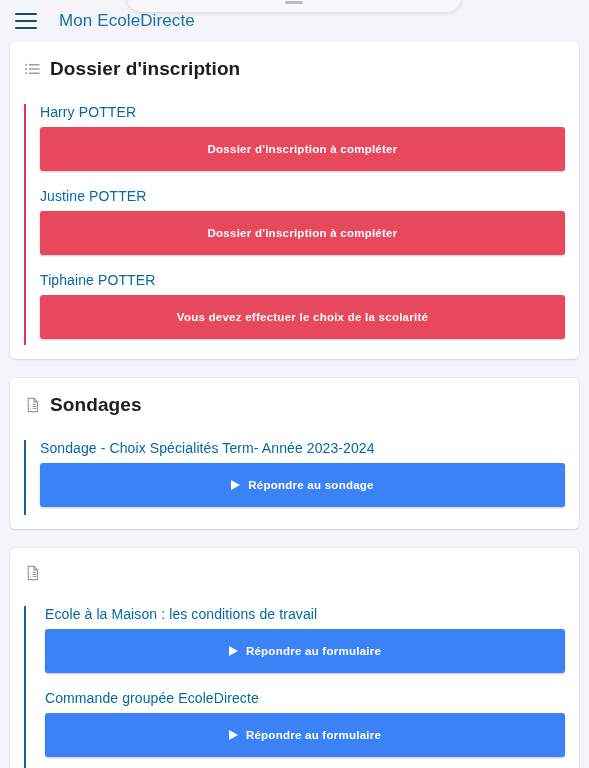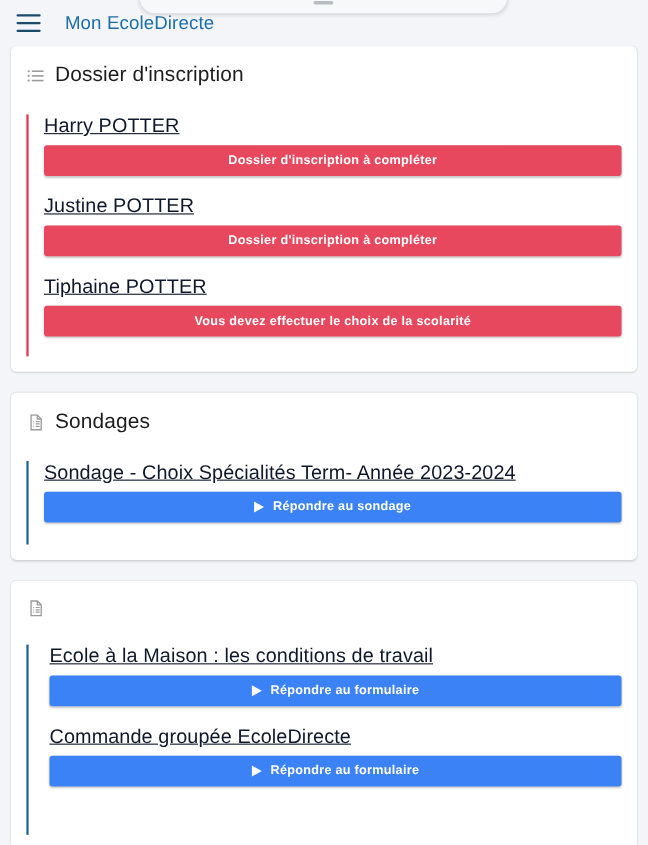--- a/index.html
+++ b/index.html
@@ -97,55 +97,54 @@
   }
   .card-head {
     display: flex;
     align-items: center;
     gap: 9px;
     margin-bottom: 24px;
   }
   .card-title {
     font-size: 19px;
     color: #1d1d1d;
-    font-weight: 400;
+    font-weight: 700;
     letter-spacing: 0.1px;
   }
   .head-icon {
     width: 17px;
     height: 18px;
     flex: none;
     color: #9a9a9a;
     display: block;
   }
 
   
   .group {
     border-left: 2px solid #e0344f;
     padding: 0 0 6px 14px;
   }
   .group.blue { border-left-color: #1b5f96; }
 
   .item { margin-bottom: 17px; }
-  .item:last-child { margin-bottom: 12px; }
+  .item:last-child { margin-bottom: 0; }
   .item-label {
-    font-size: 18px;
-    color: #0f172a;
+    font-size: 14px;
+    color: #0369a1;
     margin-bottom: 7px;
     letter-spacing: 0.1px;
-    text-decoration: underline;
   }
 
   .btn {
     display: flex;
     align-items: center;
     justify-content: center;
     gap: 8px;
     width: 100%;
-    height: 28px;
+    height: 44px;
     border: none;
     border-radius: 3px;
     font-size: 11.5px;
     font-weight: bold;
     color: #ffffff;
     letter-spacing: 0.25px;
     cursor: pointer;
     font-family: "Liberation Sans", sans-serif;
     box-shadow: 0 1px 2px rgba(0,0,0,0.22);
   }

